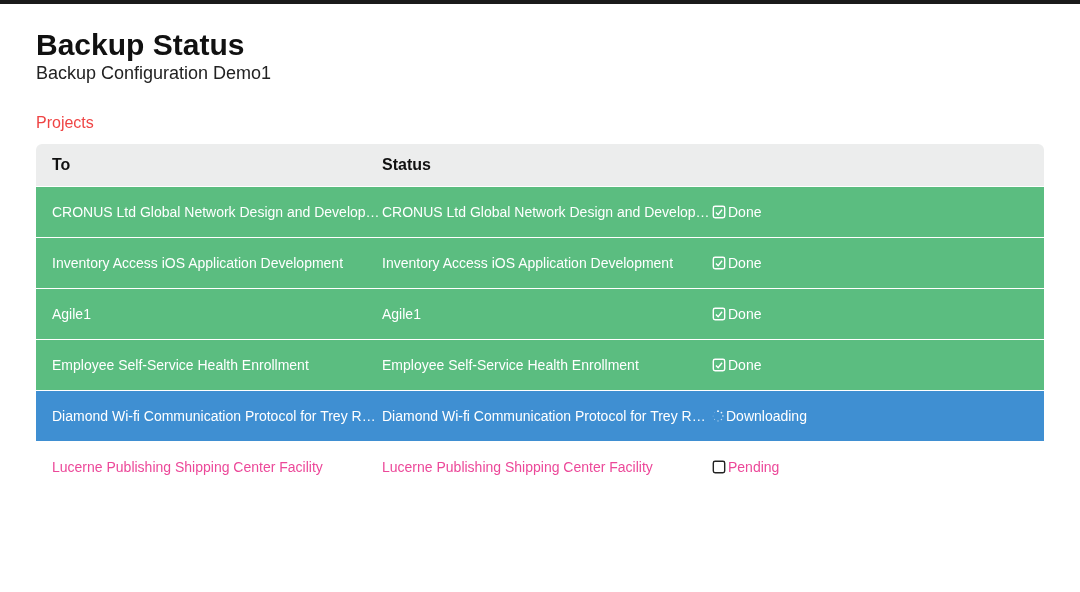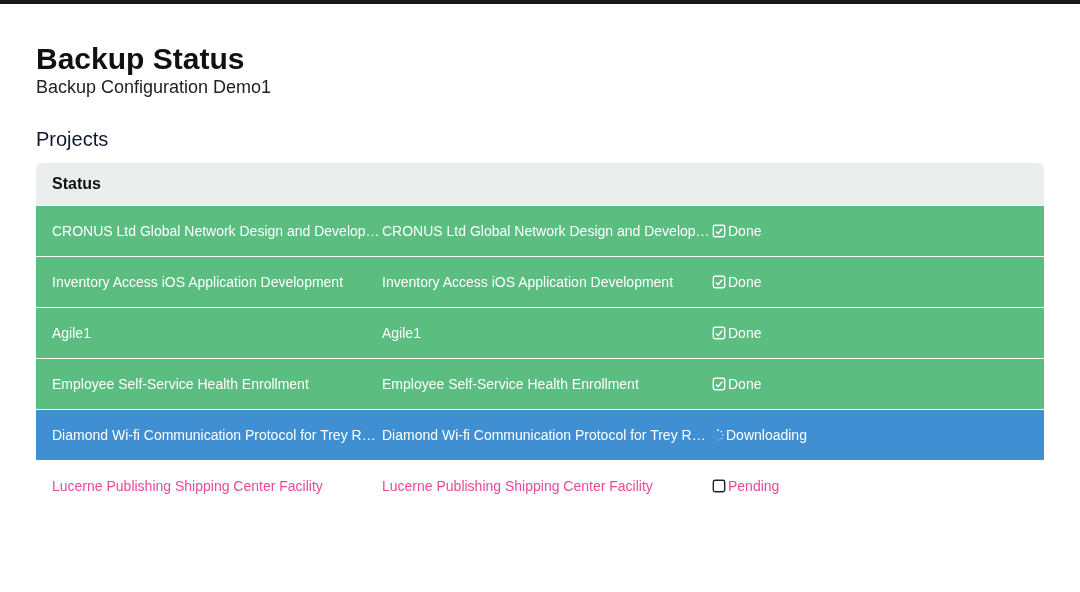--- a/index.html
+++ b/index.html
@@ -9,21 +9,21 @@
     width: 1080px;
     height: 592px;
     overflow: hidden;
   }
   .topbar {
     height: 4px;
     background: #1a1a1a;
     width: 100%;
   }
   .container {
-    padding: 38px 36px 0 36px;
+    padding: 24px 36px 0 36px;
   }
   .page-title {
     font-size: 30px;
     font-weight: 700;
     color: #111;
     line-height: 1.1;
     margin-bottom: 2px;
   }
   .page-subtitle {
     font-size: 18px;
@@ -36,23 +36,23 @@
     color: #fff;
     border-radius: 6px;
     padding: 14px 20px;
     display: flex;
     align-items: center;
     gap: 8px;
     margin-bottom: 40px;
     font-size: 14px;
   }
   .section-title {
-    font-size: 20px;
+    font-size: 16px;
     font-weight: 400;
-    color: #0f172a;
+    color: #ef4444;
     margin-bottom: 12px;
   }
   .table {
     width: 100%;
     border-radius: 6px;
     overflow: hidden;
   }
   .thead {
     background: #eceded;
     display: flex;
@@ -115,20 +115,21 @@
 <div class="container">
 
   <h1 class="page-title">Backup Status</h1>
   <div class="page-subtitle">Backup Configuration Demo1</div>
 
 
   <div class="section-title">Projects</div>
 
   <div class="table">
     <div class="thead">
+      <div class="th col-to">To</div>
       <div class="th col-status">Status</div>
     </div>
     <div id="rows">
         <div class="row done">
           <div class="cell col-from">CRONUS Ltd Global Network Design and Development</div>
           <div class="cell col-to">CRONUS Ltd Global Network Design and Development</div>
           <div class="cell col-status status-cell">
             <span class="check-icon">
               <svg viewBox="0 0 16 16" width="14" height="14" fill="none" stroke="#fff" stroke-width="1.6">
                 <rect x="1.5" y="1.5" width="13" height="13" rx="2"></rect>

